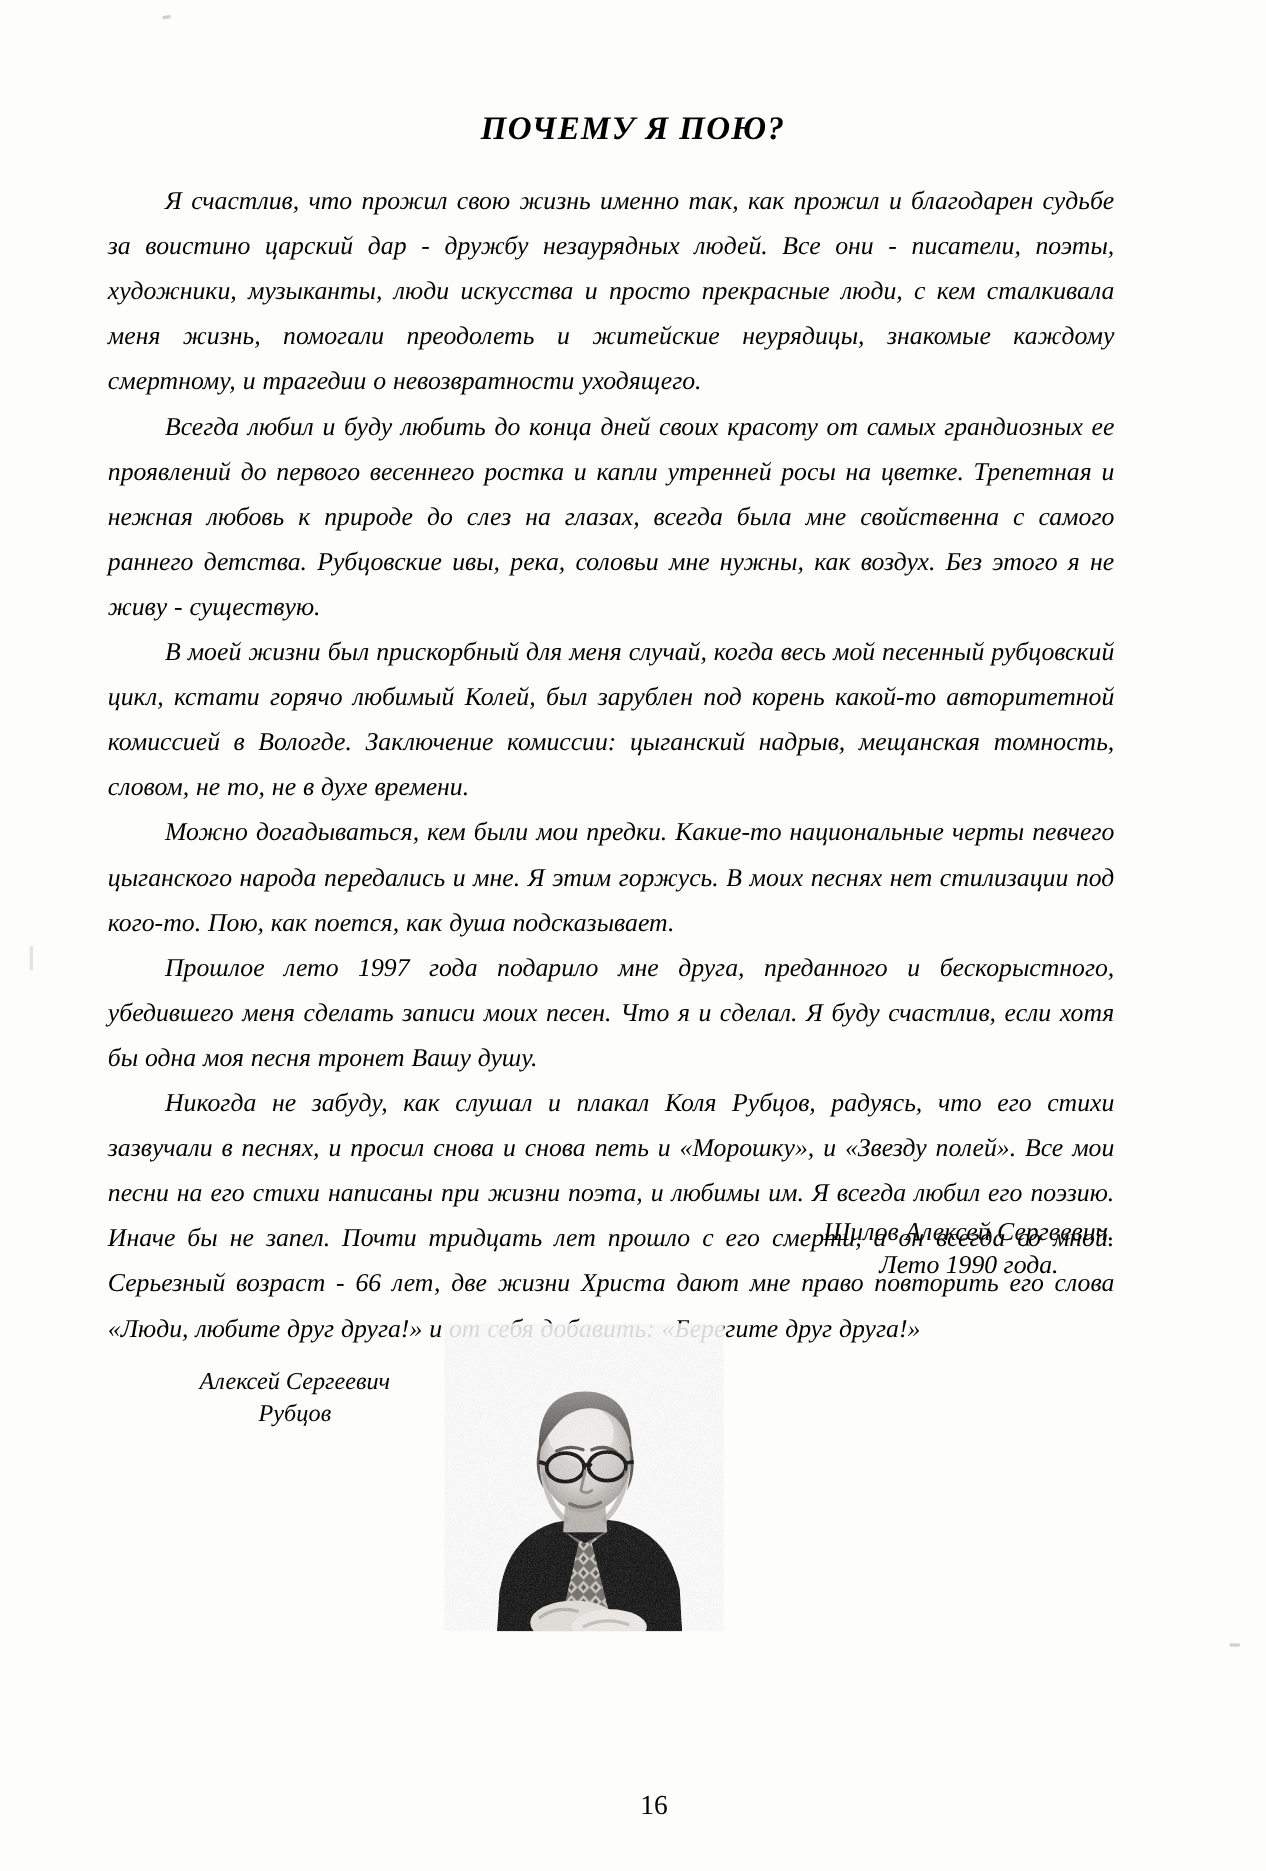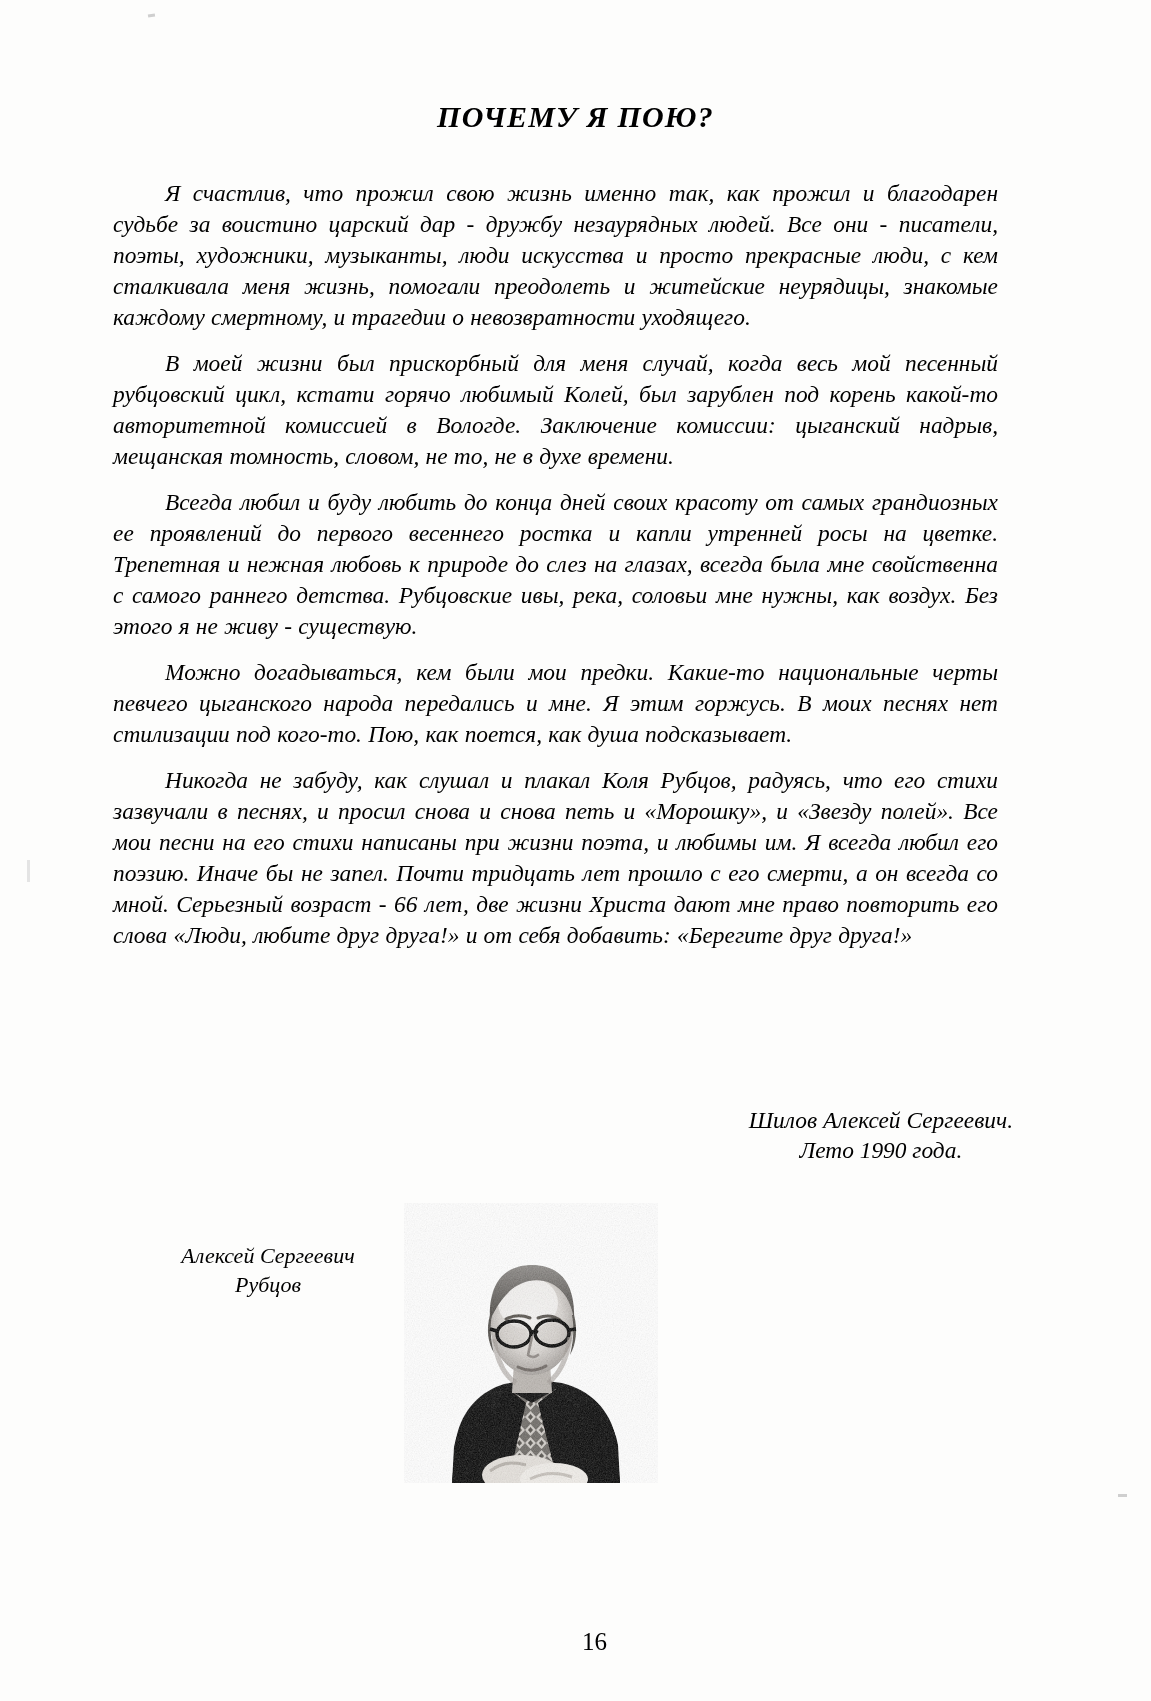--- a/index.html
+++ b/index.html
@@ -41,24 +41,24 @@
     font-family: "Liberation Serif", "DejaVu Serif", serif;
   }
 
   .body-text {
     position: absolute;
     left: 98px;
     top: 163px;
     width: 915px;
   }
   .para {
-    margin: 15px;
+    margin: 0;
     font-style: italic;
     font-size: 23.4px;
-    line-height: 31px;
+    line-height: 41px;
     text-align: justify;
     text-indent: 52px;
     font-family: "Liberation Serif", "DejaVu Serif", serif;
     word-spacing: 0.4px;
   }
   .para.last-left { text-align: left; }
 
   .signature {
     position: absolute;
     right: 138px;
@@ -109,23 +109,24 @@
 <div class="page">
 
   <div class="scan-mark m1"></div>
   <div class="scan-mark m2"></div>
   <div class="scan-mark m3"></div>
 
   <h1 class="title">ПОЧЕМУ Я ПОЮ?</h1>
 
   <div class="body-text">
     <p class="para">Я счастлив, что прожил свою жизнь именно так, как прожил и благодарен судьбе за воистино царский дар - дружбу  незаурядных людей. Все они - писатели, поэты, художники, музыканты, люди искусства и просто прекрасные люди, с кем сталкивала меня жизнь, помогали  преодолеть и житейские неурядицы, знакомые каждому смертному, и  трагедии о невозвратности уходящего.</p>
+    <p class="para">Всегда  любил и буду любить до конца дней своих красоту  от  самых грандиозных ее проявлений до первого весеннего ростка и капли утренней росы на цветке. Трепетная и нежная любовь к природе до слез на глазах, всегда была мне свойственна с самого раннего детства. Рубцовские ивы, река, соловьи мне нужны, как воздух. Без этого я не живу - существую.</p>
     <p class="para">В моей жизни был прискорбный  для меня случай, когда  весь мой песенный  рубцовский цикл, кстати горячо любимый Колей, был зарублен под корень какой-то авторитетной  комиссией в Вологде. Заключение комиссии: цыганский  надрыв, мещанская томность, словом, не то, не в духе времени.</p>
-    <p class="para">Всегда  любил и буду любить до конца дней своих красоту  от  самых грандиозных ее проявлений до первого весеннего ростка и капли утренней росы на цветке. Трепетная и нежная любовь к природе до слез на глазах, всегда была мне свойственна с самого раннего детства. Рубцовские ивы, река, соловьи мне нужны, как воздух. Без этого я не живу - существую.</p>
     <p class="para">Можно догадываться, кем  были мои предки. Какие-то  национальные черты певчего цыганского народа передались и  мне. Я этим горжусь.  В моих песнях нет  стилизации под кого-то. Пою, как поется, как душа подсказывает.</p>
+    <p class="para">Прошлое лето 1997 года подарило мне друга, преданного и бескорыстного, убедившего меня сделать записи моих песен.  Что я и сделал. Я буду счастлив, если хотя бы одна моя песня тронет Вашу душу.</p>
     <p class="para">Никогда не забуду, как слушал и плакал Коля Рубцов, радуясь, что его стихи зазвучали в песнях, и просил снова и снова петь и «Морошку», и «Звезду полей». Все мои песни на его стихи написаны при жизни поэта, и любимы им. Я всегда любил его поэзию. Иначе бы не запел. Почти  тридцать лет прошло с его смерти, а он всегда со мной. Серьезный возраст - 66 лет, две жизни Христа дают мне право повторить его слова «Люди, любите друг друга!» и от себя добавить: «Берегите друг друга!»</p>
   </div>
 
   <div class="signature">
     <div>Шилов Алексей Сергеевич.</div>
     <div>Лето 1990 года.</div>
   </div>
 
   <div class="photo-caption">
     <div>Алексей Сергеевич</div>

